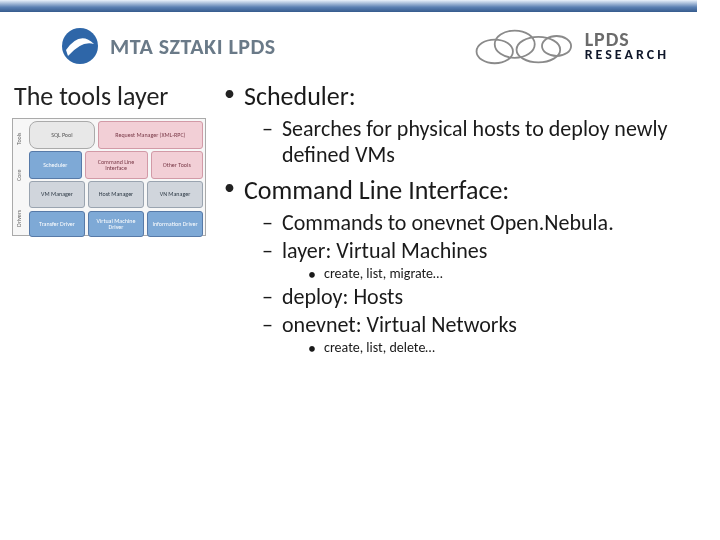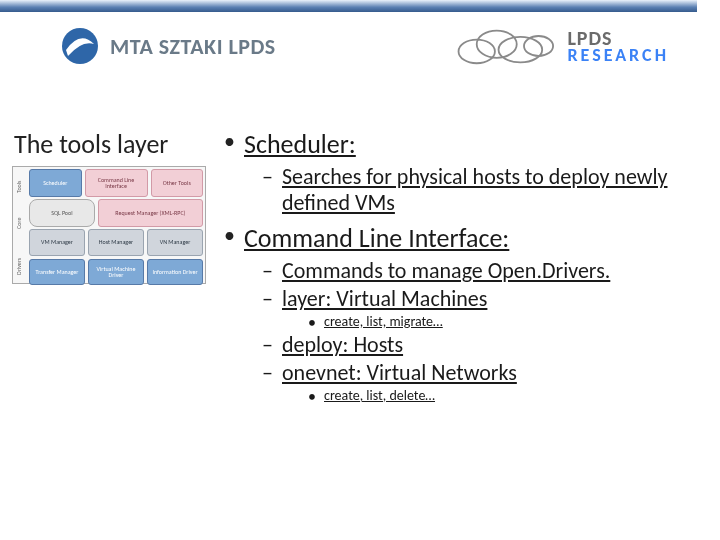--- a/index.html
+++ b/index.html
@@ -11,44 +11,44 @@
 
   
   .logo-row { display: flex; align-items: center; justify-content: space-between; padding: 4px 28px 2px 60px; height: 66px; }
   .logo-left { display: flex; align-items: center; gap: 10px; }
   .sztaki-mark { width: 40px; height: 40px; }
   .sztaki-text { font-size: 22px; letter-spacing: 0.5px; font-weight: 600; color: #6a7a88; }
   .cloud-logo { display: flex; align-items: center; gap: 8px; }
   .cloud-mark { width: 110px; height: 40px; }
   .cloud-text { display: flex; flex-direction: column; line-height: 0.92; font-weight: 600; letter-spacing: 1px; color: #555; font-size: 20px; }
   .cloud-text .r1 { color: #6b6b6b; }
-  .cloud-text .r2 { font-size: 18px; letter-spacing: 3px; color: #3b82f6; text-align: center; }
+  .cloud-text .r2 { font-size: 14px; letter-spacing: 3px; color: #0f172a; text-align: center; }
 
   
-  .body { display: flex; padding: 0 12px 0 12px; margin-top: 48px; }
+  .body { display: flex; padding: 0 12px 0 12px; }
   .leftcol { width: 200px; flex: 0 0 200px; }
   .section-title { font-size: 26px; color: #222; padding: 2px 0 6px 2px; }
 
   
   .thumb { width: 194px; height: 118px; border: 1px solid #aaa; background: #f7f7f7; position: relative; font-size: 6.5px; color: #555; }
   .thumb .sidelabel { position: absolute; left: 0; top: 0; width: 14px; height: 100%; font-size: 6px; color: #666; }
   .thumb .sidelabel span { position: absolute; left: 2px; transform: rotate(-90deg); transform-origin: left top; white-space: nowrap; }
   .thumb .grid { position: absolute; left: 16px; right: 2px; top: 2px; bottom: 2px; display: grid; grid-template-rows: 28px 28px 56px; gap: 2px; }
   .thumb .row { display: grid; gap: 3px; }
   .thumb .r1 { grid-template-columns: 1fr 1.2fr 1fr; }
   .thumb .r2 { grid-template-columns: 1fr 1.6fr; }
   .thumb .r3 { grid-template-columns: 1fr 1fr 1fr; grid-template-rows: 1fr 1fr; }
   .thumb .box { display: flex; align-items: center; justify-content: center; border-radius: 3px; font-size: 6px; line-height: 1; padding: 1px; text-align: center; }
   .thumb .b-blue  { background: #7ea9d6; border: 1px solid #577aa8; color: #fff; }
   .thumb .b-pink  { background: #f2cfd6; border: 1px solid #d29aa7; color: #7a3a48; }
   .thumb .b-gray  { background: #d0d5dc; border: 1px solid #9aa4b0; color: #2e3a46; text-align: center; }
   .thumb .b-cyl   { background: #e8e8e8; border: 1px solid #aaa; border-radius: 8px; }
 
   
-  .content { flex: 1; padding-left: 8px; font-size: 20px; text-decoration: underline; }
+  .content { flex: 1; padding-left: 8px; font-size: 20px; }
   ul.lvl1 { list-style: none; }
   ul.lvl1 > li { position: relative; padding-left: 24px; margin: 2px 0 6px 0; font-size: 26px; }
   ul.lvl1 > li::before { content: "•"; position: absolute; left: 4px; top: 0; font-size: 22px; color: #222; }
 
   ul.lvl2 { list-style: none; margin: 4px 0 2px 16px; }
   ul.lvl2 > li { position: relative; padding-left: 22px; margin: 2px 0 2px 0; font-size: 22px; line-height: 1.18; }
   ul.lvl2 > li::before { content: "–"; position: absolute; left: 2px; top: 0; font-size: 22px; }
 
   ul.lvl3 { list-style: none; margin: 2px 0 2px 24px; }
   ul.lvl3 > li { position: relative; padding-left: 18px; font-size: 14px; margin: 2px 0; }
@@ -85,53 +85,53 @@
   <div class="body">
     <div class="leftcol">
       <div class="section-title">The tools layer</div>
       <div class="thumb">
         <div class="sidelabel">
           <span style="top:26px">Tools</span>
           <span style="top:62px">Core</span>
           <span style="top:108px">Drivers</span>
         </div>
         <div class="grid">
+          <div class="row r2">
+            <div class="box b-cyl">SQL Pool</div>
+            <div class="box b-pink">Request Manager (XML-RPC)</div>
+          </div>
           <div class="row r1">
             <div class="box b-blue">Scheduler</div>
             <div class="box b-pink">Command Line Interface</div>
             <div class="box b-pink">Other Tools</div>
           </div>
-          <div class="row r2">
-            <div class="box b-cyl">SQL Pool</div>
-            <div class="box b-pink">Request Manager (XML-RPC)</div>
-          </div>
           <div class="row r3">
             <div class="box b-gray">VM Manager</div>
             <div class="box b-gray">Host Manager</div>
             <div class="box b-gray">VN Manager</div>
-            <div class="box b-blue">Transfer Manager</div>
+            <div class="box b-blue">Transfer Driver</div>
             <div class="box b-blue">Virtual Machine Driver</div>
             <div class="box b-blue">Information Driver</div>
           </div>
         </div>
       </div>
     </div>
 
     <div class="content">
       <ul class="lvl1">
         <li>
           <span>Scheduler:</span>
           <ul class="lvl2">
             <li>Searches for physical hosts to deploy newly defined VMs</li>
           </ul>
         </li>
         <li>
           <span>Command Line Interface:</span>
           <ul class="lvl2">
-            <li>Commands to manage Open.Drivers.</li>
+            <li>Commands to onevnet Open.Nebula.</li>
             <li>
               <span>layer: Virtual Machines</span>
               <ul class="lvl3">
                 <li>create, list, migrate…</li>
               </ul>
             </li>
             <li>
               <span>deploy: Hosts</span>
             </li>
             <li>

